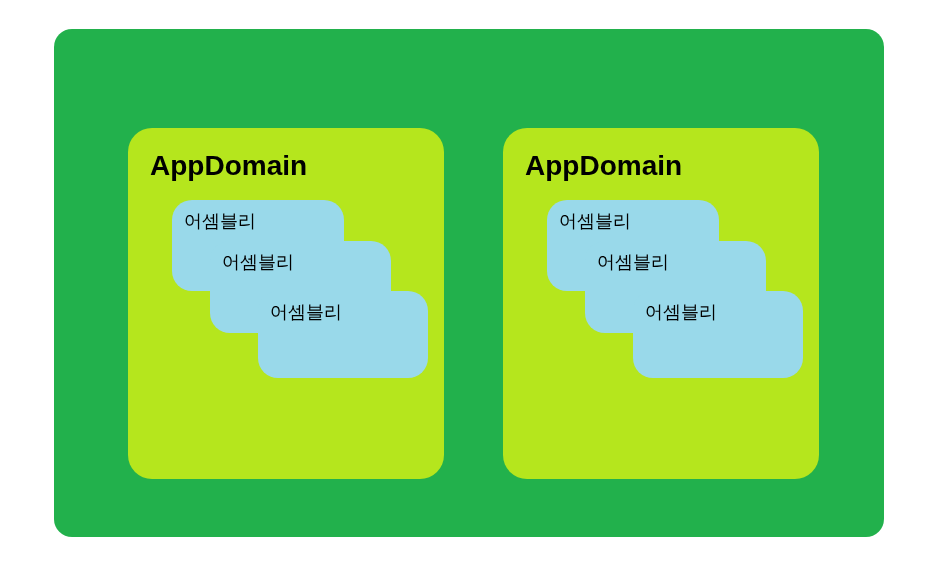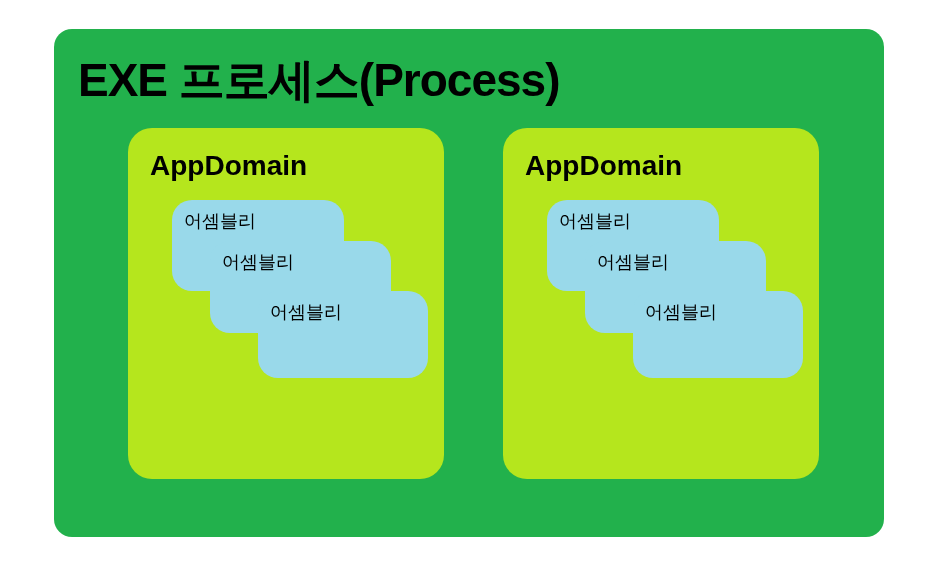--- a/index.html
+++ b/index.html
@@ -71,21 +71,20 @@
     font-weight: normal;
     color: var(--text, #000000);
     white-space: nowrap;
   }
 </style>
 </head>
 <body>
 
 <div class="canvas">
   <div class="process">
-    <div class="process-title">EXE 프로세스(Process)</div>
 
     <div class="domain domain-left">
       <div class="domain-title">AppDomain</div>
       <div class="assembly assembly-1">
         <span class="assembly-label">어셈블리</span>
       </div>
       <div class="assembly assembly-2">
         <span class="assembly-label">어셈블리</span>
       </div>
       <div class="assembly assembly-3">

